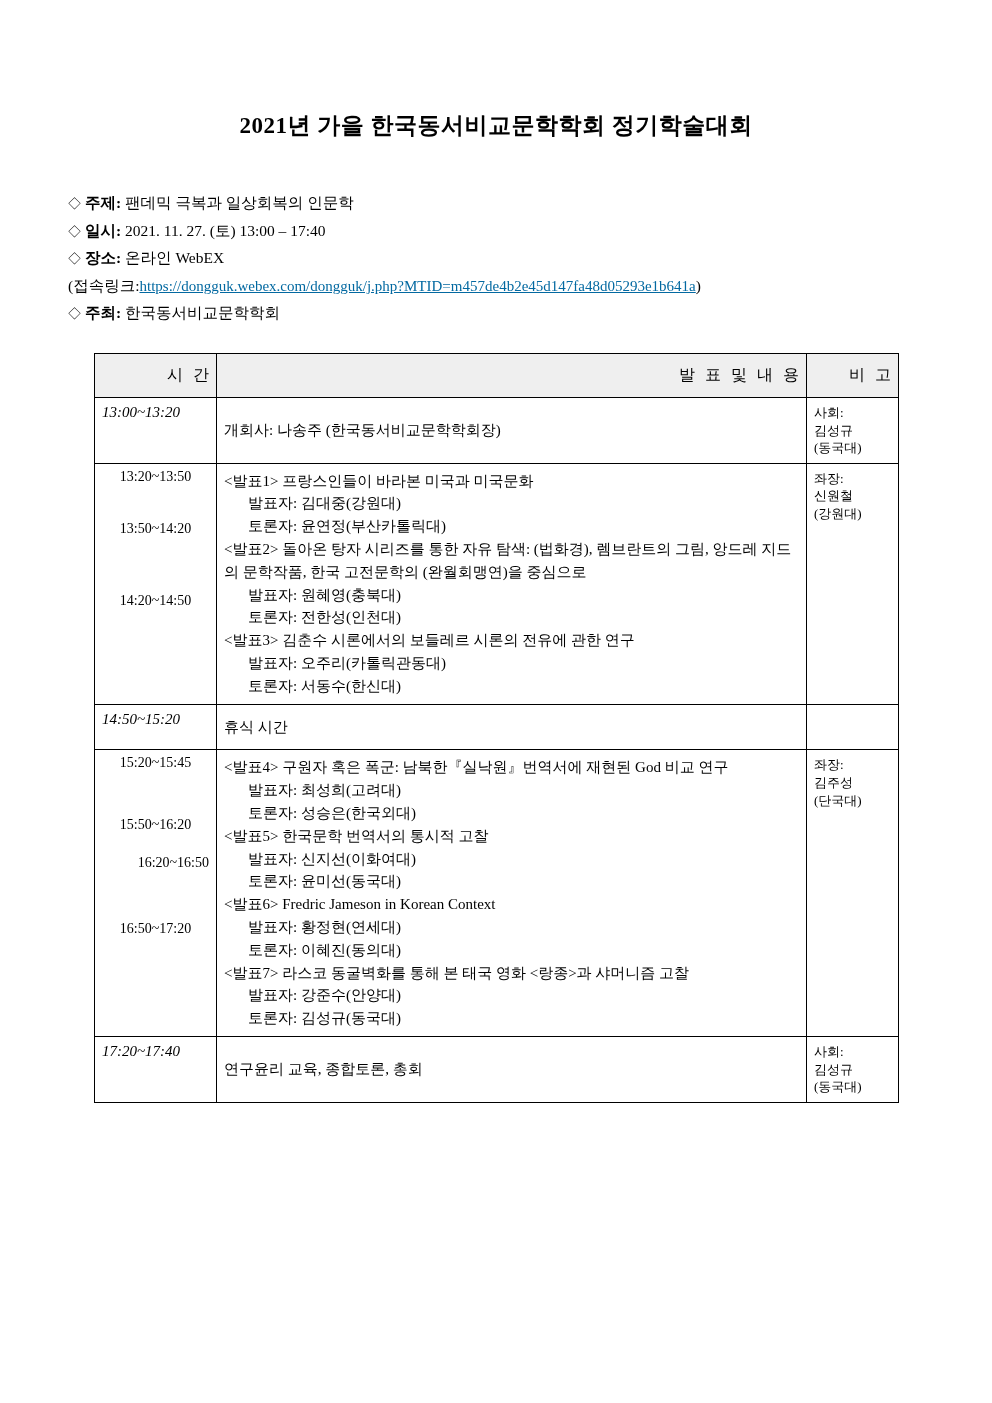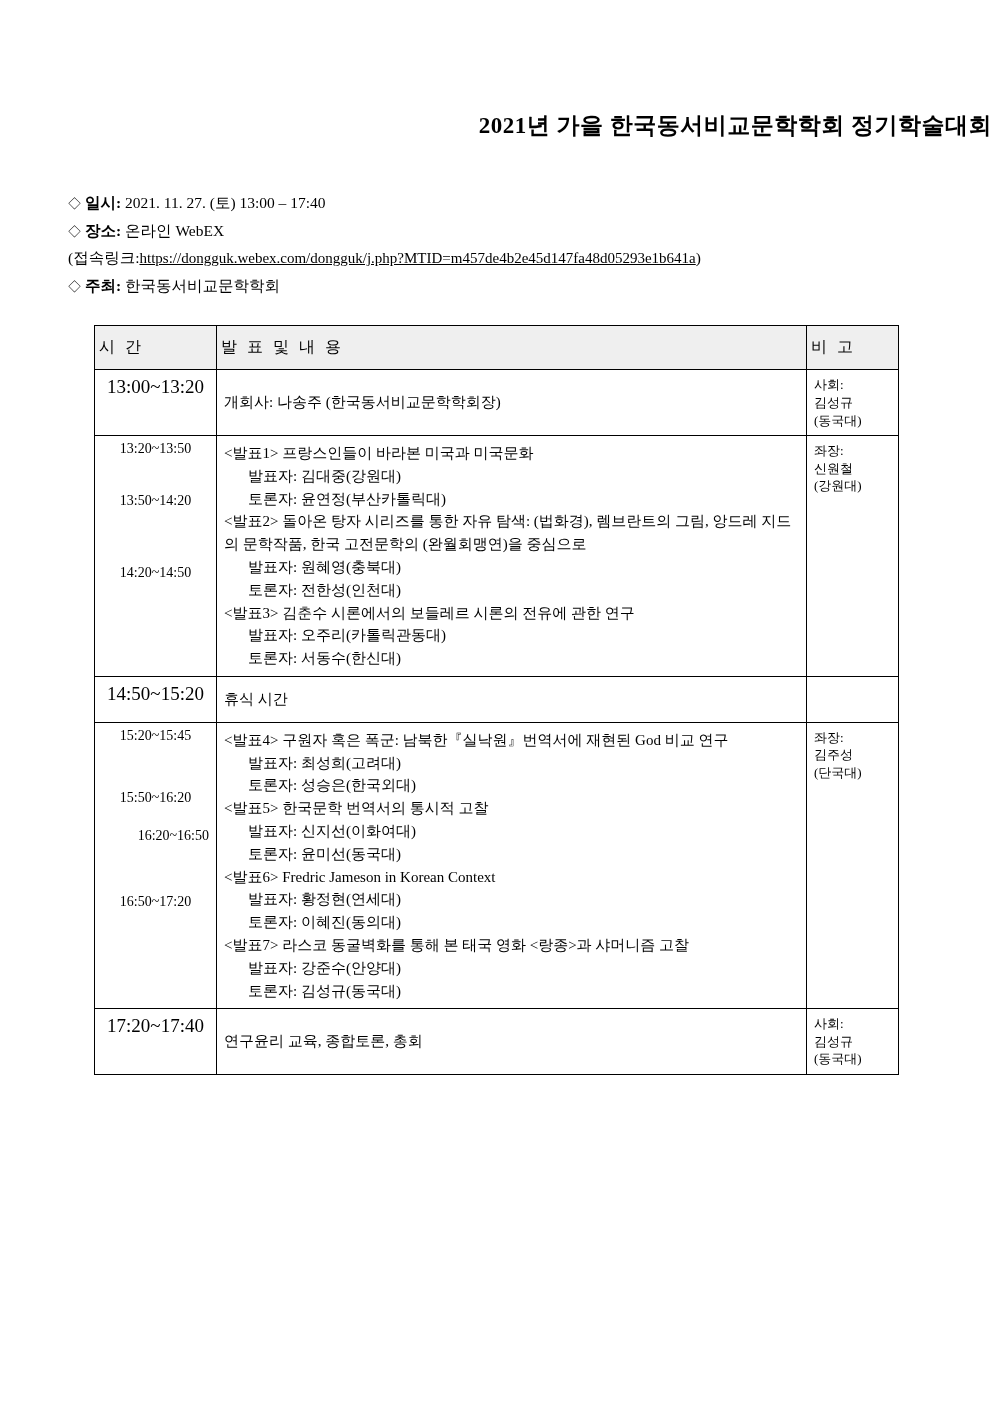--- a/index.html
+++ b/index.html
@@ -15,21 +15,21 @@
     position: relative;
   }
   .page {
     width: 992px;
     min-height: 1403px;
     padding: 0;
     box-sizing: border-box;
     position: relative;
   }
   .doc-title {
-    text-align: right;
+    text-align: center;
     font-size: 23px;
     font-weight: bold;
     letter-spacing: 0.5px;
     margin: 110px 0 0 0;
     font-family: "Liberation Serif", serif;
   }
   .meta {
     margin: 48px 0 0 68px;
     font-size: 15.5px;
     line-height: 1.78;
@@ -44,55 +44,56 @@
     font-size: 13px;
     margin-right: 4px;
   }
   .meta-key {
     font-weight: bold;
   }
   .link-line {
     margin-left: 0;
   }
   a.weblink {
-    color: #000000;
+    color: #0369a1;
     text-decoration: underline;
     font-size: 15px;
     word-break: break-all;
   }
   table.agenda {
     border-collapse: collapse;
     margin: 26px 0 0 94px;
     width: 804px;
     table-layout: fixed;
     font-size: 14.5px;
   }
   table.agenda td, table.agenda th {
     border: 1px solid #000000;
     vertical-align: top;
     padding: 6px 7px;
   }
   table.agenda thead th {
     background: #efefef;
-    text-align: left;
+    text-align: right;
     font-weight: normal;
     font-size: 16px;
     letter-spacing: 3px;
     padding: 11px 4px;
     vertical-align: middle;
   }
   .col-time { width: 122px; }
   .col-body { width: 590px; }
   .col-note { width: 92px; }
 
   td.time-cell {
-    text-align: center;
+    text-align: left;
     vertical-align: middle;
     white-space: nowrap;
-    font-size: 19px;
+    font-size: 15px;
+    font-style: italic;
   }
   td.time-stack {
     text-align: center;
     font-size: 14px;
     vertical-align: top;
     padding-top: 8px;
     line-height: 1.0;
   }
   td.time-stack .tline {
     display: block;
@@ -125,20 +126,24 @@
   .nowrapish { white-space: nowrap; }
 </style>
 </head>
 <body>
 
 <div class="page">
 
   <h1 class="doc-title">2021년 가을 한국동서비교문학학회 정기학술대회</h1>
 
   <div class="meta">
+    <div class="meta-line">
+      <span class="diamond">◇</span><span class="meta-key">주제:</span>
+      <span>팬데믹 극복과 일상회복의 인문학</span>
+    </div>
     <div class="meta-line">
       <span class="diamond">◇</span><span class="meta-key">일시:</span>
       <span>2021. 11. 27. (토) 13:00 – 17:40</span>
     </div>
     <div class="meta-line">
       <span class="diamond">◇</span><span class="meta-key">장소:</span>
       <span>온라인 WebEX</span>
     </div>
     <div class="meta-line link-line">
       <span>(접속링크:</span><a class="weblink" href="#">https://dongguk.webex.com/dongguk/j.php?MTID=m457de4b2e45d147fa48d05293e1b641a</a><span>)</span>

